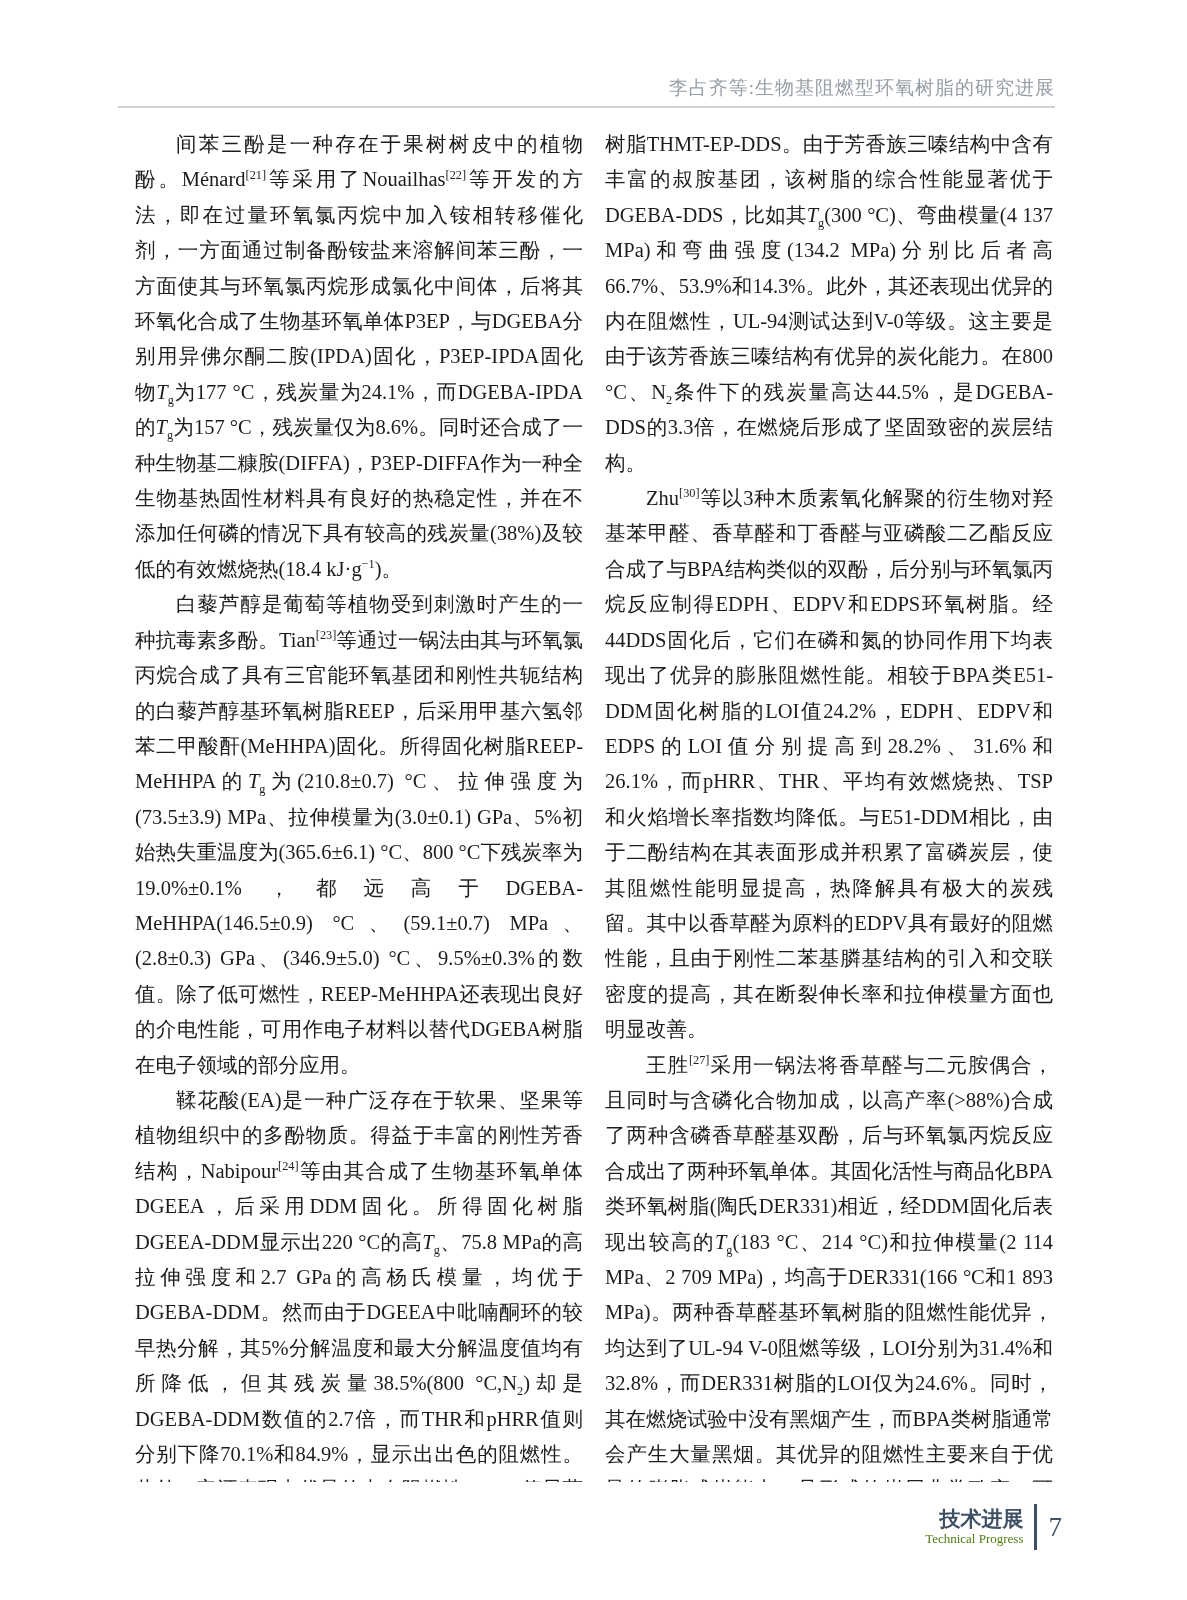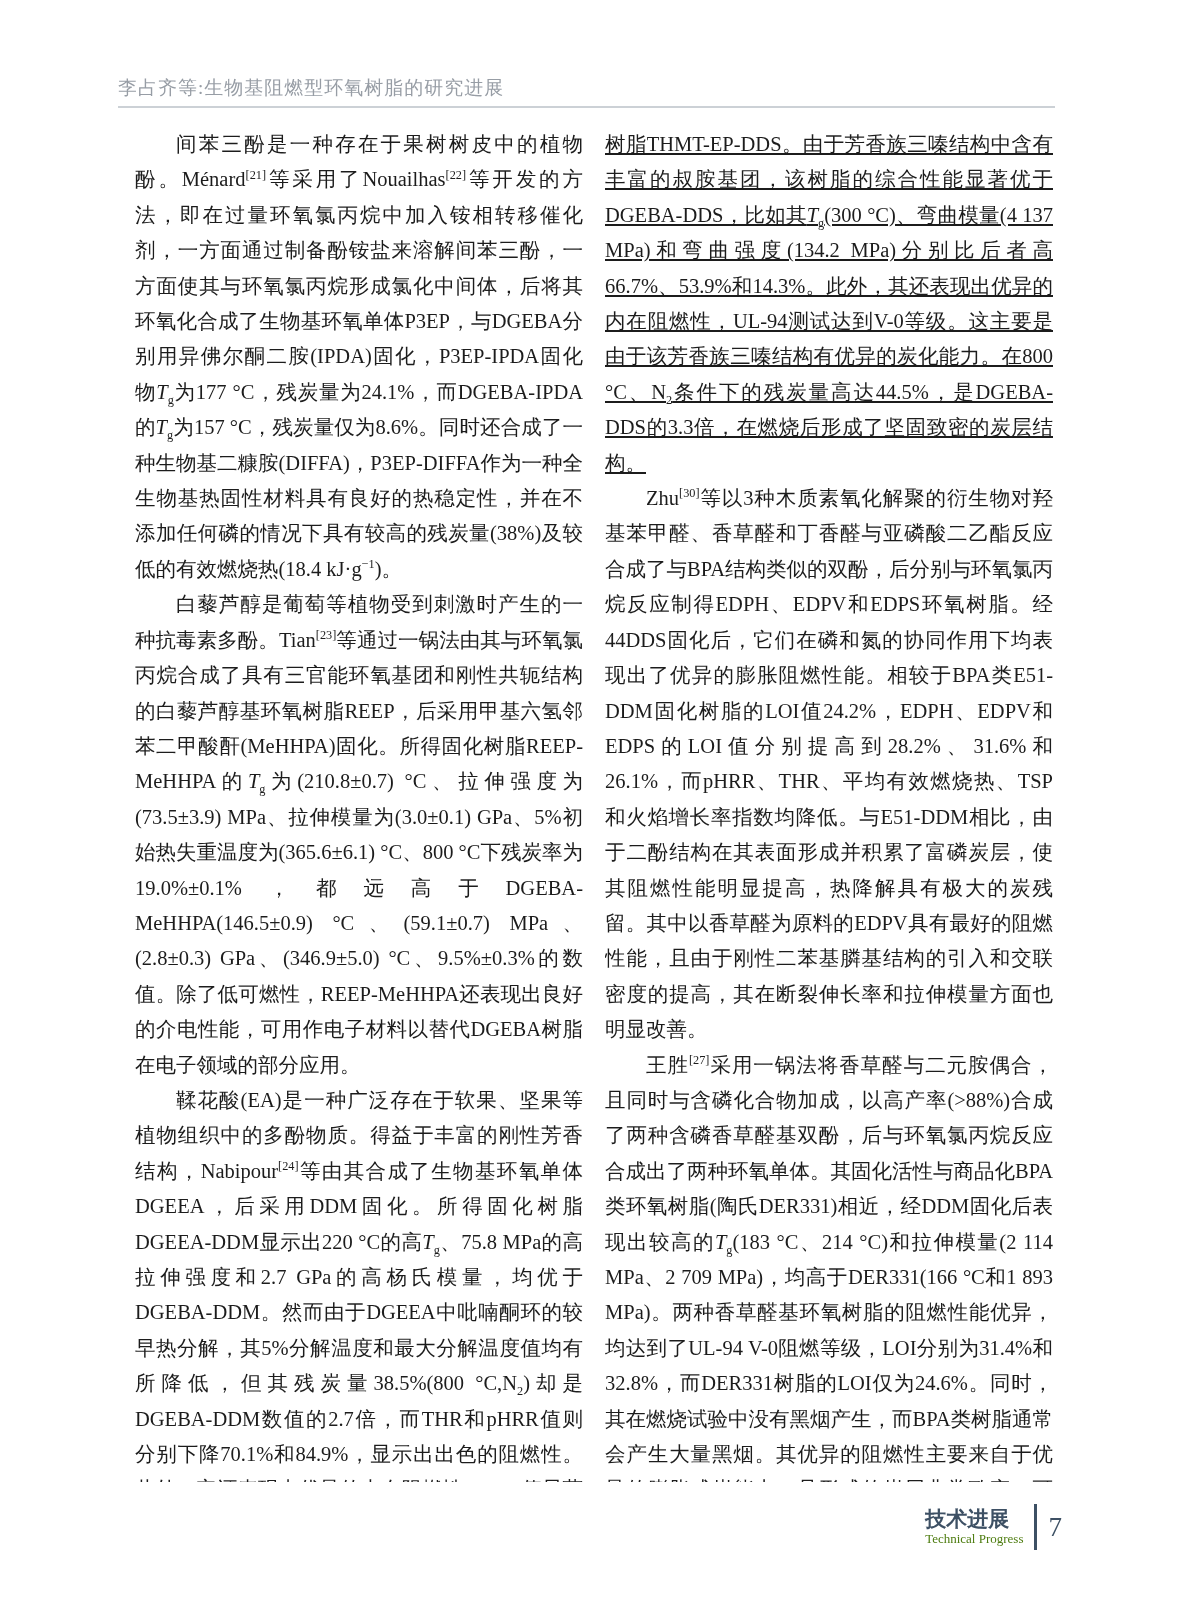--- a/index.html
+++ b/index.html
@@ -8,21 +8,21 @@
     width:1187px;height:1600px;
     background:#ffffff;
     font-family:"Liberation Serif","DejaVu Serif",serif;
     color:#1c1c1c;
     overflow:hidden;
     box-sizing:border-box;
   }
   
   .running-head{position:absolute;top:76px;left:118px;width:937px;}
   .running-title{
-    text-align:left;
+    text-align:right;
     font-size:19px;
     color:#979da5;
     letter-spacing:1px;
     line-height:24px;
   }
   .head-rule{margin-top:6px;height:2px;background:#ccd1d6;}
 
   
   .columns{
     position:absolute;top:127px;left:135px;
@@ -32,30 +32,30 @@
   }
   .col{
     width:448px;
     font-size:20.5px;
     line-height:35.4px;
     text-align:justify;
     text-justify:inter-ideograph;
     overflow:hidden;
   }
   .para{margin:0;text-indent:2em;}
-  .para.noindent{text-indent:0;text-decoration:underline;}
+  .para.noindent{text-indent:0;}
   sup{font-size:0.60em;line-height:0;margin-top:7px;}
   sub{font-size:0.60em;line-height:0;}
 
   
   .page-footer{
     position:absolute;right:125px;bottom:50px;
     display:flex;align-items:center;
   }
-  .footer-label{text-align:left;}
+  .footer-label{text-align:right;}
   .footer-cn{
     font-family:"Liberation Sans","DejaVu Sans",sans-serif;
     font-weight:bold;font-size:21px;line-height:24px;color:#3d5064;
   }
   .footer-en{
     font-size:13px;line-height:16px;color:#4d7c0f;
     font-family:"Liberation Serif","DejaVu Serif",serif;
   }
   .footer-bar{width:3px;height:46px;background:#3d5064;margin:0 12px 0 10px;}
   .footer-page{font-size:27px;color:#3d5064;font-family:"Liberation Serif","DejaVu Serif",serif;}

